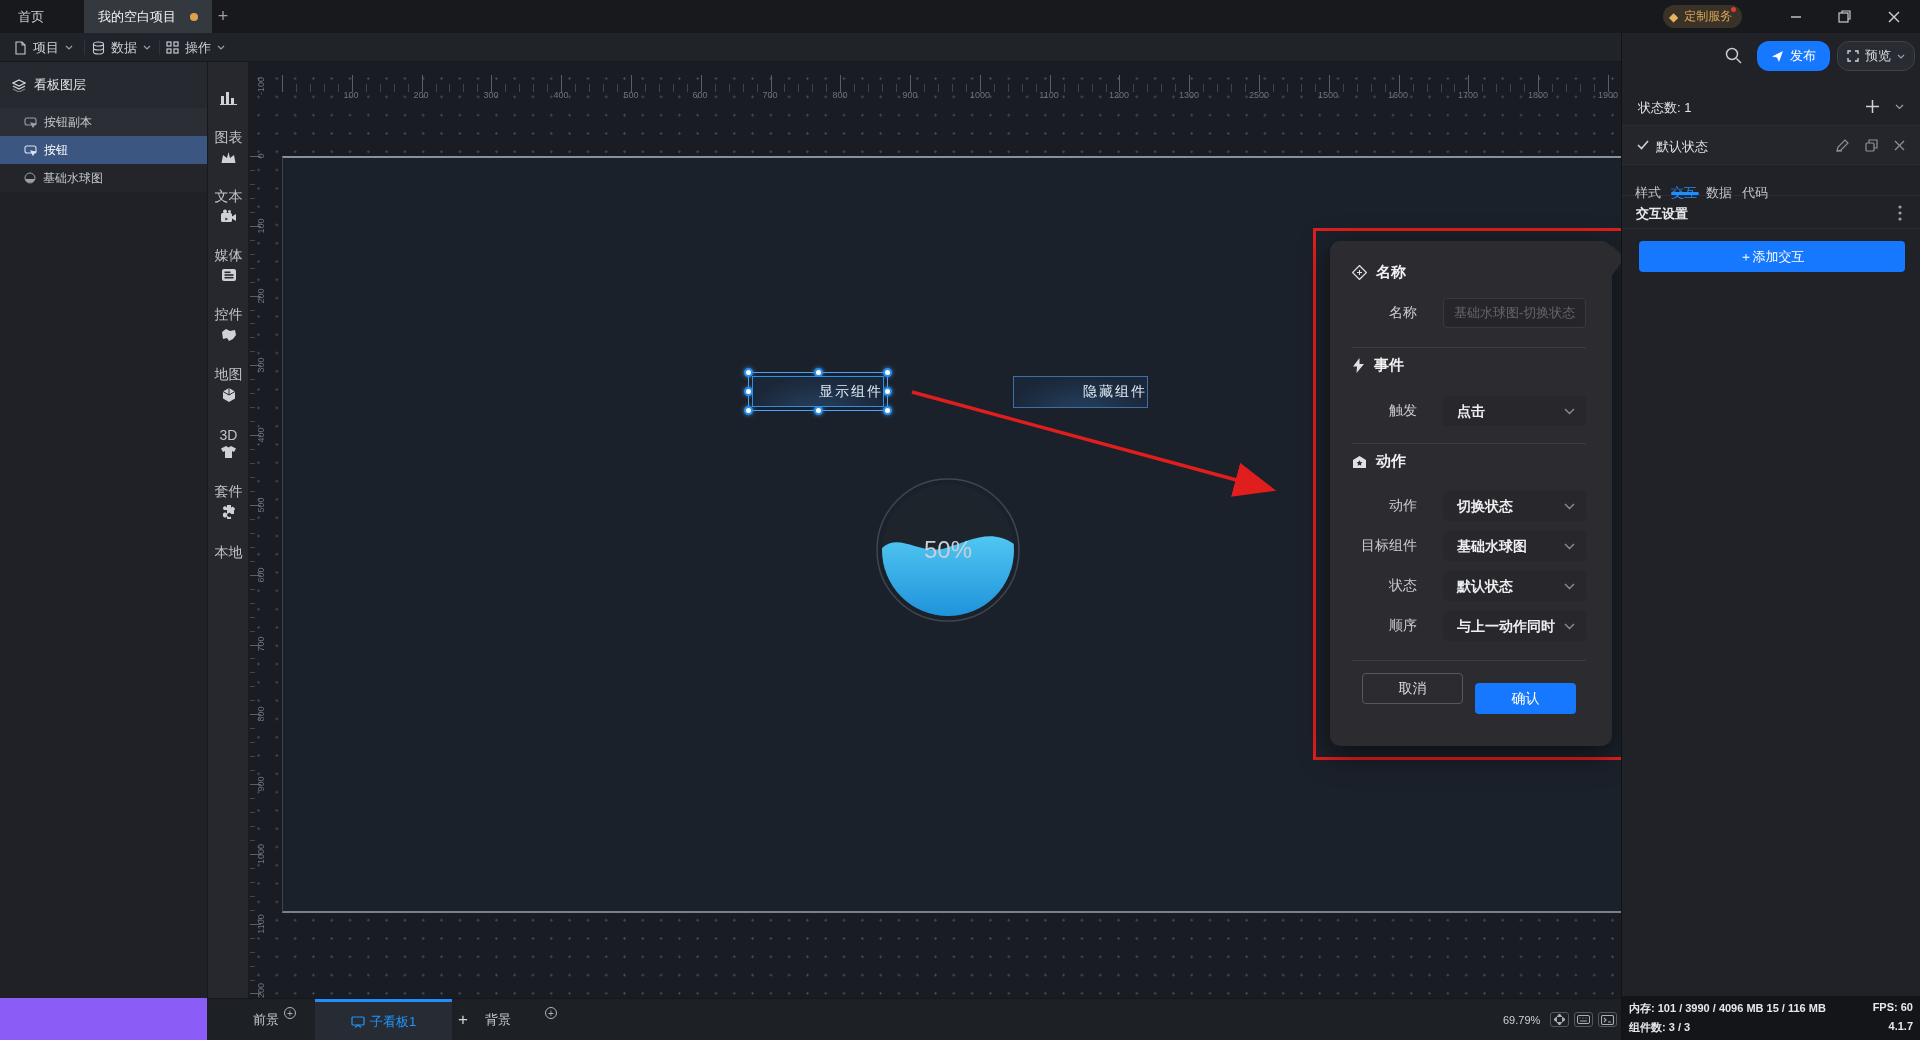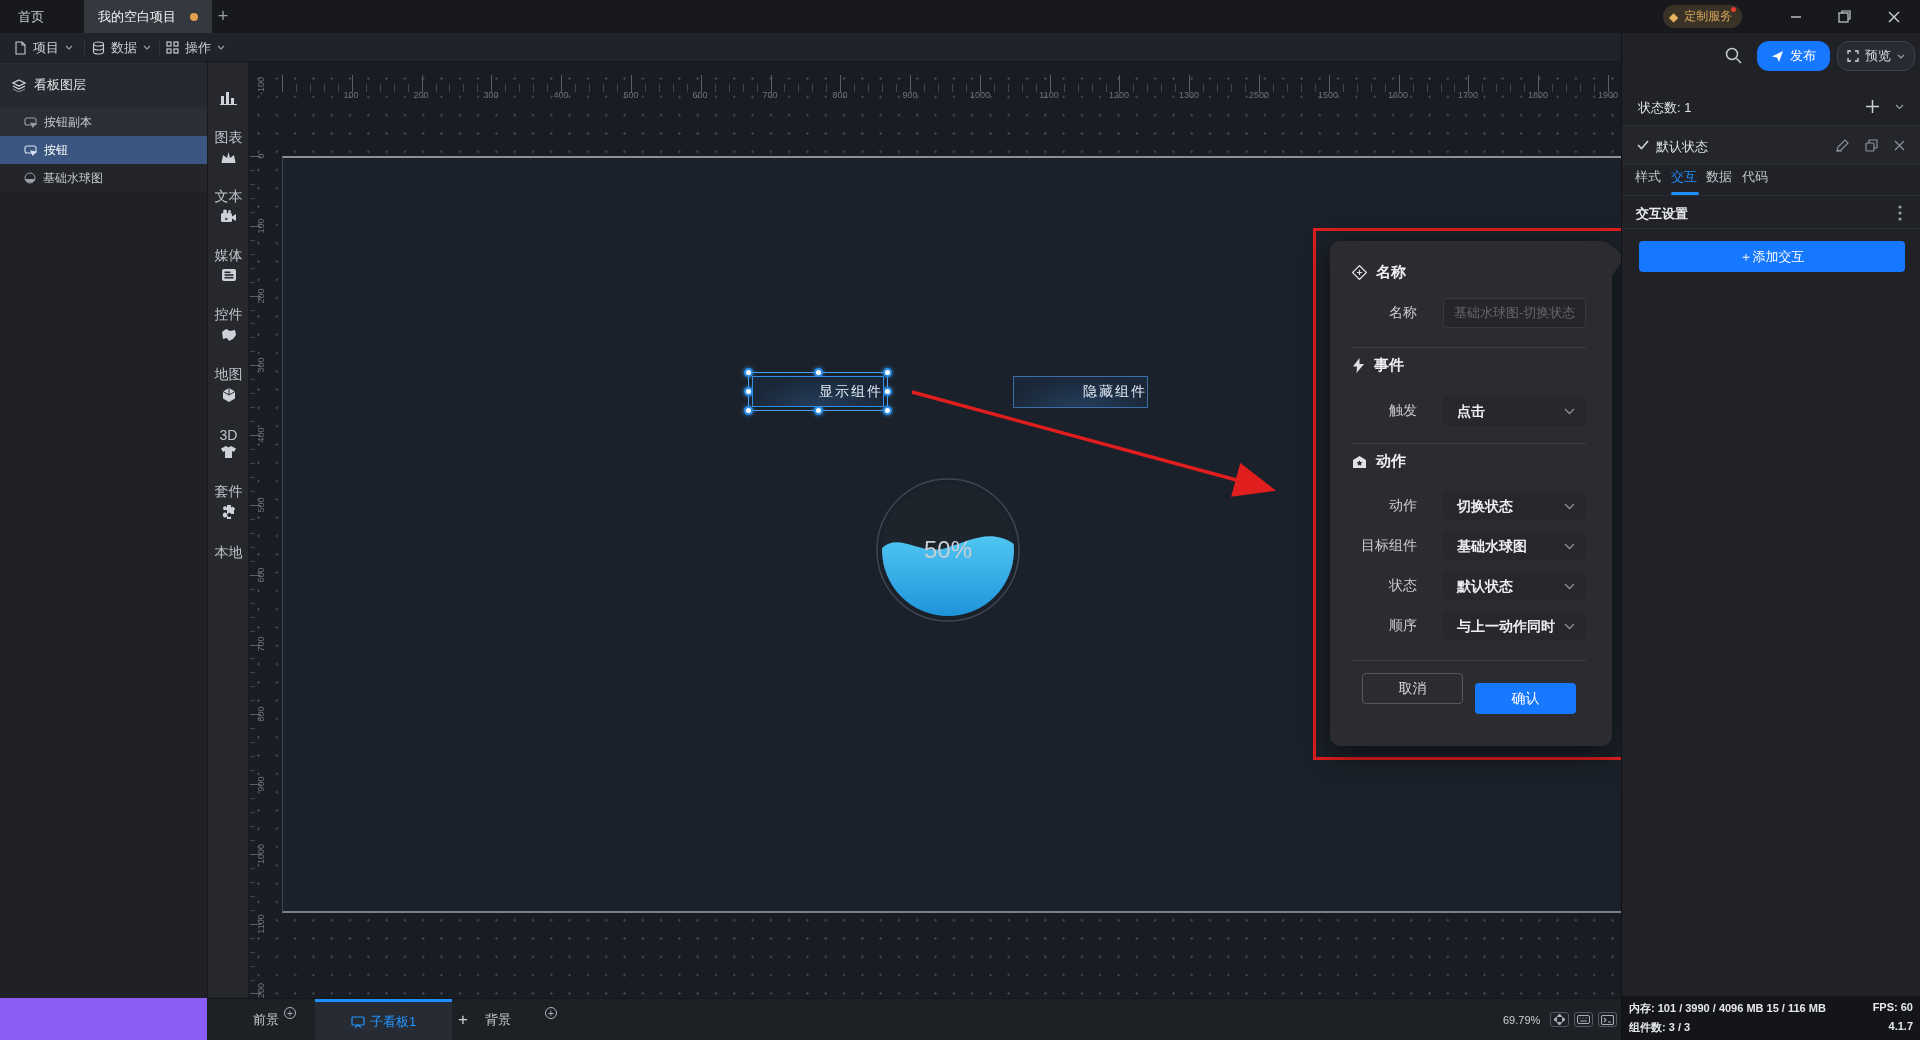--- a/index.html
+++ b/index.html
@@ -78,21 +78,21 @@
   .dbtn { position:absolute; height:31px; width:101px; border-radius:4px; font-size:14px; display:flex; align-items:center; justify-content:center; }
   .dbtn.cancel { left:32px; border:1px solid #56585f; color:#d9dbde; background:transparent; }
   .dbtn.ok { left:145px; background:#1677ff; color:#ffffff; }
 
   
   #rpanel { position:absolute; left:1621px; top:33px; width:299px; height:1007px; background:#202227; border-left:1px solid #101215; }
   .prow { position:absolute; left:0; width:299px; border-bottom:1px solid #2a2d33; }
   .pbtn { position:absolute; top:8px; height:30px; border-radius:12px; display:flex; align-items:center; justify-content:center; gap:6px; font-size:13px; }
   #publish { left:135px; width:73px; background:#1677ff; color:#fff; }
   #preview { left:215px; width:78px; background:#282b31; border:1px solid #3e424a; color:#d4d7dc; }
-  .tab { position:absolute; top:3px; font-size:13px; color:#c3c6cc; }
+  .tab { position:absolute; top:19px; font-size:13px; color:#c3c6cc; }
   .tab.on { color:#1f8fff; }
   .tabline { position:absolute; left:49px; bottom:0; width:28px; height:3px; background:#1f8fff; border-radius:2px; }
   #addint { position:absolute; left:17px; top:208px; width:266px; height:31px; background:#1677ff; border-radius:4px; color:#fff; font-size:13px; display:flex; align-items:center; justify-content:center; }
   #pstatus { position:absolute; left:0; top:963px; width:299px; height:44px; background:#131519; font-size:11px; font-weight:bold; color:#e6e8eb; }
 
   
   #bottombar { position:absolute; left:207px; top:998px; width:1414px; height:42px; background:#1d2025; border-top:1px solid #15171b; }
   .btab { position:absolute; top:0; height:42px; display:flex; align-items:center; gap:5px; font-size:13px; color:#c6c9ce; }
   #boardtab { left:108px; width:137px; justify-content:center; background:#272b33; border-top:3px solid #1f8fff; color:#2196ff; }
   .plussup { font-size:10px; color:#aeb2b9; border:1px solid #aeb2b9; border-radius:50%; width:12px; height:12px; line-height:11px; text-align:center; transform:translateY(-7px); }

